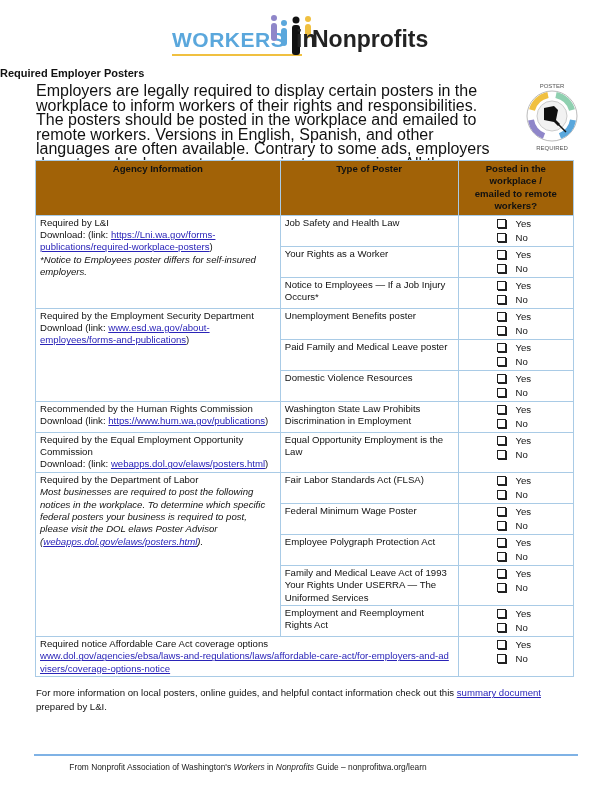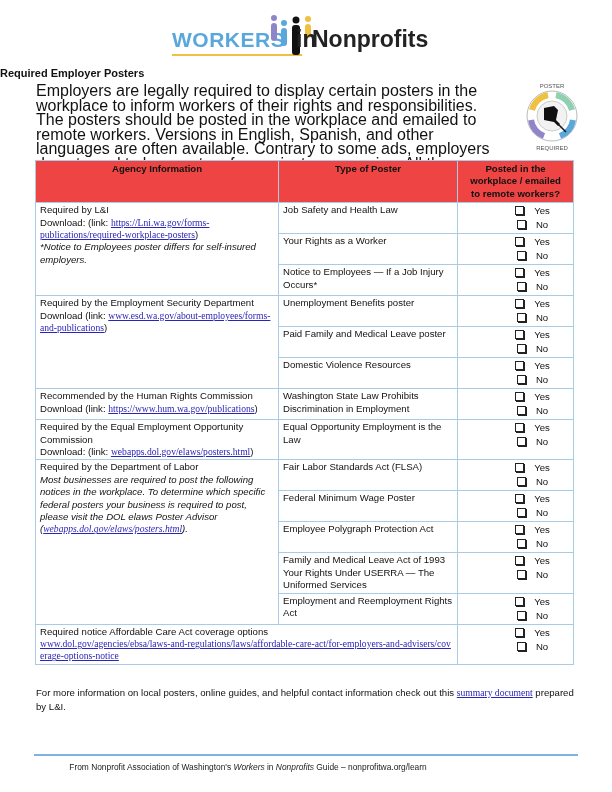--- a/index.html
+++ b/index.html
@@ -12,26 +12,26 @@
   .logo .people { position: absolute; left: 96px; top: 0; width: 52px; height: 44px; }
   .logo .nonprofits { position: absolute; left: 140px; top: 12px; font-size: 23px; font-weight: bold; color: #222; }
   .logo .in { position: absolute; left: 124px; top: 12px; font-size: 23px; font-weight: bold; color: #222; }
   .doc-title { position: absolute; left: 0; width: 612px; top: 67px; text-align: left;
                font-size: 11px; font-weight: bold; }
   .intro { position: absolute; left: 36px; top: 84px; width: 454px; font-size: 16px; line-height: 14.6px; }
   .badge { position: absolute; left: 520px; top: 80px; width: 64px; height: 72px; }
   table.posters { position: absolute; left: 35px; top: 160px; width: 539px; border-collapse: collapse;
                   font-size: 9.6px; line-height: 12.4px; }
   table.posters th, table.posters td { border: 1px solid #a9cbe6; vertical-align: top; padding: 1px 4px 1px 4px; }
-  table.posters th { background: #ef4444; font-weight: bold; text-align: center; padding: 2px 12px; }
+  table.posters th { background: #a16207; font-weight: bold; text-align: center; padding: 2px 12px; }
   .col1 { width: 238px; } .col2 { width: 179px; } .col3 { width: 100px; margin-top: 16px; }
   .agency-name { font-weight: normal; }
-  .link { color: #2a24b8; text-decoration: underline; font-family: Liberation Serif, serif; }
+  .link { color: #2a24b8; text-decoration: underline; }
   .ital { font-style: italic; }
-  .checks { padding-left: 38px !important; text-align: center; }
+  .checks { padding-left: 38px !important; }
   .check-row { white-space: nowrap; height: 14px; line-height: 14px; }
   .box { display: inline-block; width: 7px; height: 7px; border: 1px solid #222; box-shadow: 1px 1px 0 #222;
          margin-right: 10px; vertical-align: -1px; }
   .footer-note { position: absolute; left: 36px; top: 686px; width: 545px; font-size: 9.6px; line-height: 13.5px; }
   .rule { position: absolute; left: 34px; top: 754px; width: 544px; height: 2px; background: #7fb2e5; }
   .credit { position: absolute; left: 0; width: 496px; top: 762px; text-align: center; font-size: 8.4px; color: #222; }
 </style>
 </head>
 <body>
 

